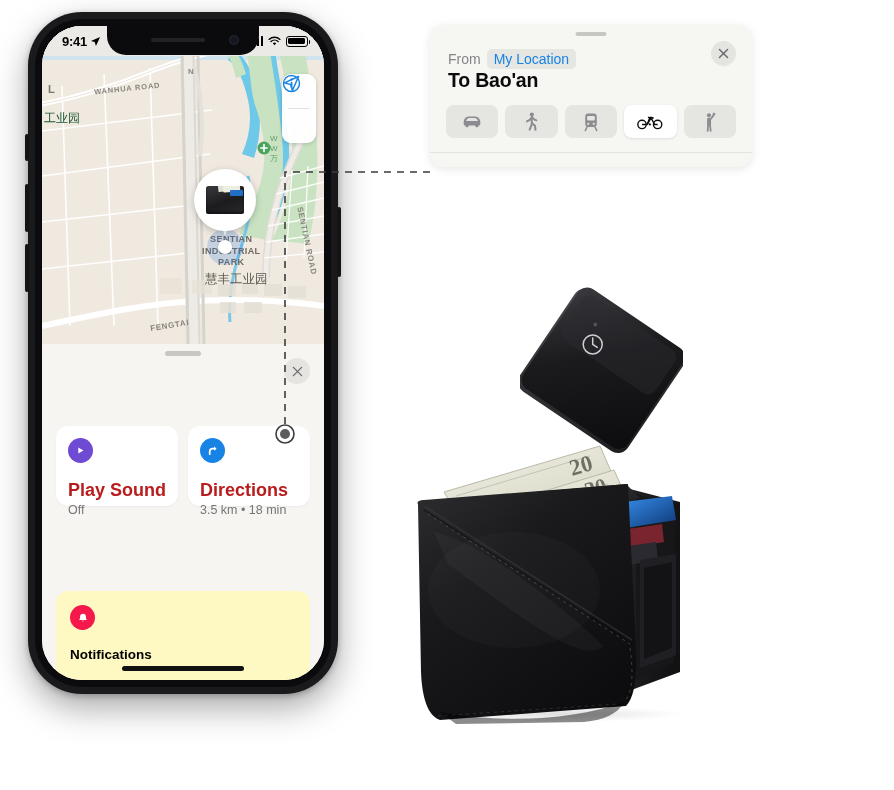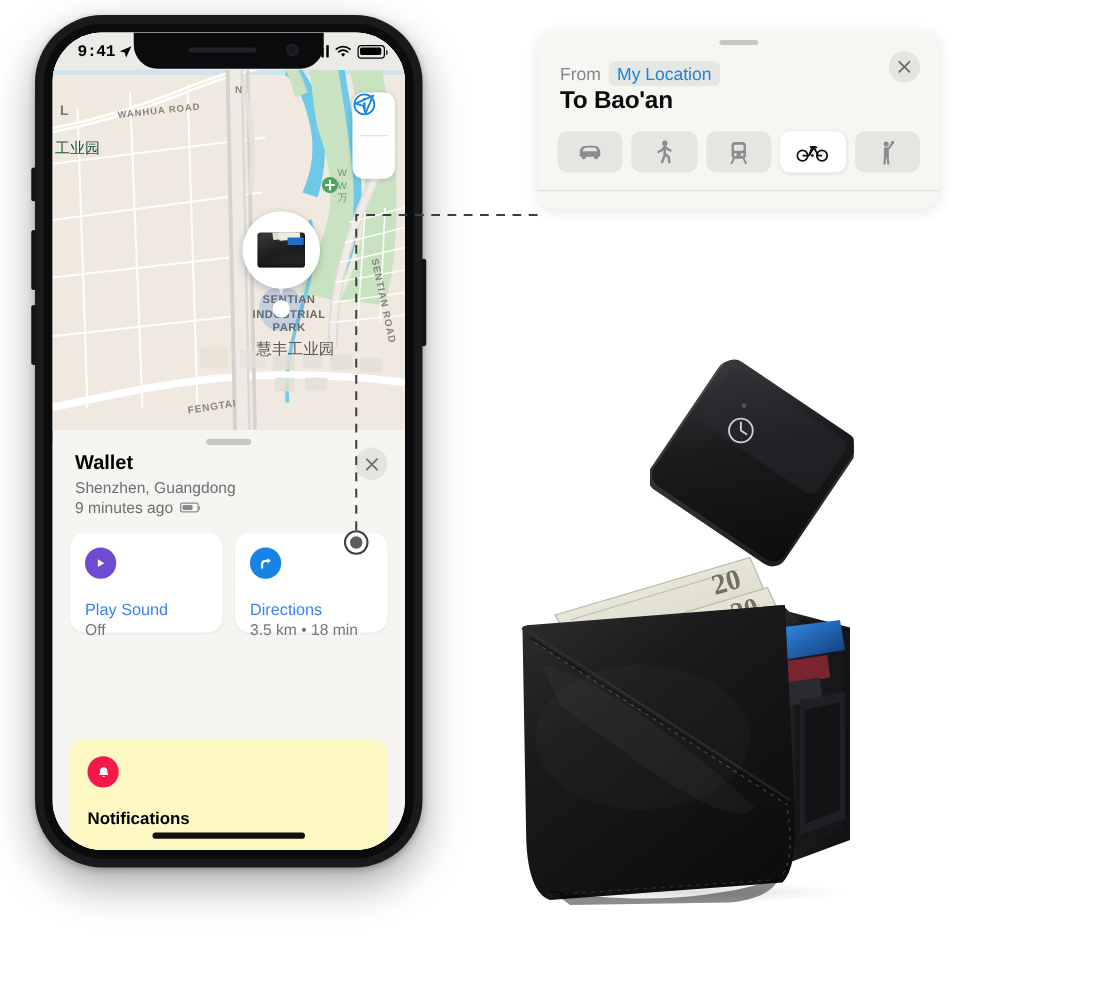--- a/index.html
+++ b/index.html
@@ -71,21 +71,21 @@
 
   
   #status-bar {
     position: absolute; left: 0; top: 0; right: 0; height: 30px;
     z-index: 35;
     background: #eceae6;
     display: flex; align-items: center;
     justify-content: space-between;
     padding: 0 20px;
     box-sizing: border-box;
-    font-size: 13px; font-weight: bold; color: #000; font-family: Liberation Mono, monospace;
+    font-size: 13px; font-weight: bold; color: #000;
   }
   #status-left { display:flex; align-items:center; gap:3px; letter-spacing: -0.3px;}
   #status-right { display:flex; align-items:center; gap:5px; margin-right: -4px;}
   .sig-bars { display:flex; align-items:flex-end; gap:1.5px; height:10px;}
   .sig-bars i { display:block; width:2.5px; background:#000; border-radius:.6px;}
   .sig-bars i:nth-child(1){height:4px}
   .sig-bars i:nth-child(2){height:6px}
   .sig-bars i:nth-child(3){height:8px}
   .sig-bars i:nth-child(4){height:10px}
   .batt {
@@ -227,21 +227,21 @@
     position:absolute; left:14px; right:14px; top:82px;
     display:flex; gap:10px;
   }
   .action-card {
     flex:1; background:#fff; border-radius:12px;
     height:80px; padding:12px 12px 0 12px; box-sizing:border-box;
     position:relative; cursor:pointer;
     box-shadow: 0 1px 2px rgba(0,0,0,0.05);
   }
   .act-icon { width:25px;height:25px;border-radius:50%;display:flex;align-items:center;justify-content:center;}
-  .act-title { font-size:13px;font-weight:normal;color:#3b82f6;margin-top:17px;}
+  .act-title { font-size:18px;font-weight:bold;color:#b91c1c;margin-top:17px;}
   .act-sub { font-size:12.5px;color:#76767a;margin-top:2px;}
 
   #notif-card {
     position:absolute; left:14px; right:14px; top:247px; bottom:0;
     background:#fef9c3; border-radius:12px;
     padding:14px 14px 0 14px; box-sizing:border-box;
   }
   #notif-title { font-size:13.5px;font-weight:bold;color:#000;margin-top:17px;}
   #home-indicator {
     position:absolute; left:50%; transform:translateX(-50%);
@@ -477,30 +477,20 @@
               <div class="bill2"></div>
               <div class="card-blue"></div>
             </div>
           </div>
         </div>
       </div>
 
       <div id="sheet">
         <div id="sheet-grabber"></div>
 
-        <div id="sheet-header">
-          <div id="sheet-title">Wallet</div>
-          <div id="sheet-sub">Shenzhen, Guangdong</div>
-          <div id="sheet-time-row">
-            <span>9 minutes ago</span>
-            <span class="batt-sm">
-                <i></i>
-              </span>
-          </div>
-        </div>
 
         <div id="sheet-close">
           <svg width="11" height="11" viewBox="0 0 12 12">
             <path d="M1.5 1.5 L10.5 10.5 M10.5 1.5 L1.5 10.5" stroke="#6c6c70" stroke-width="1.5" stroke-linecap="round"></path>
           </svg>
         </div>
 
         <div id="action-row">
           <div class="action-card">
             <div class="act-icon" style="background:#6f4ad2">

